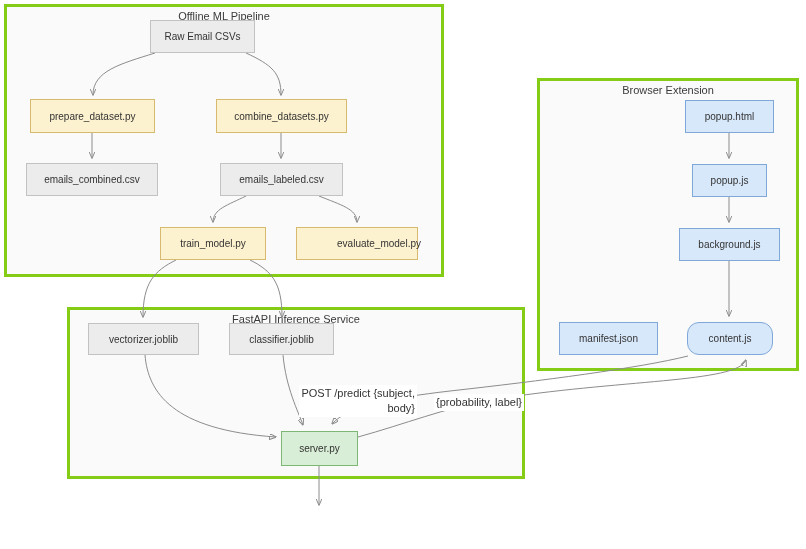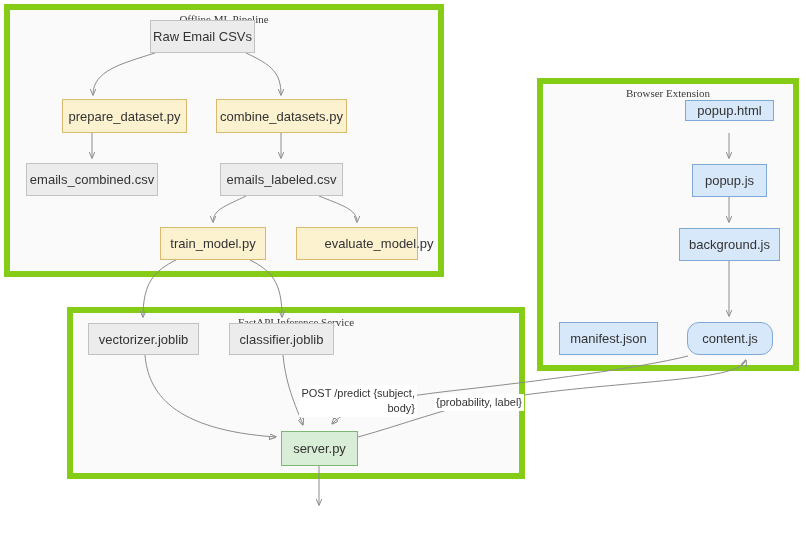--- a/index.html
+++ b/index.html
@@ -1,34 +1,34 @@
 <!DOCTYPE html>
 <html><head>
 <meta charset="utf-8">
 <style>
   html,body{margin:0;padding:0;background:#ffffff;}
   #canvas{
     position:relative;width:806px;height:549px;background:#ffffff;
     font-family:"Liberation Sans", sans-serif;color:#333333;overflow:hidden;
   }
-  .cluster{position:absolute;background:#fafafa;border:6px solid #84cc16;box-sizing:border-box;font-family:Liberation Serif, serif;}
+  .cluster{position:absolute;background:#fafafa;border:3px solid #84cc16;box-sizing:border-box;}
   .cluster-title{
     position:absolute;top:3px;left:0;right:0;text-align:center;
     font-size:11px;color:#3a3a3a;white-space:nowrap;
   }
   #edges{position:absolute;left:0;top:0;width:806px;height:549px;}
   #edges path{fill:none;stroke:#8c8c8c;stroke-width:1;}
   .edge-label{
     position:absolute;background:#ffffff;font-size:11px;line-height:15px;
     text-align:center;color:#333333;padding:1px 2px;white-space:nowrap;
   }
   .node{
     position:absolute;box-sizing:border-box;border:1px solid #c2c2c2;background:#ececec;
     display:flex;align-items:center;justify-content:center;
-    font-size:13px;color:#333333;white-space:nowrap;
+    font-size:10px;color:#333333;white-space:nowrap;
   }
   .node.script{background:#fdf2cf;border-color:#d8ba6e;}
   .node.ext{background:#d8e8fb;border-color:#7fa7d8;}
   .node.server{background:#d9eed6;border-color:#7cb873;}
 </style>
 </head>
 <body>
 
 <div id="canvas">
 
@@ -68,21 +68,21 @@
 
   <div class="edge-label" style="left:299px;top:385px;width:114px;text-align:right;">
     <div>POST /predict {subject,</div>
     <div>body}</div>
   </div>
   <div class="edge-label" style="left:434px;top:394px;">{probability, label}</div>
 
   <div class="node" style="left:150px;top:20px;width:105px;height:33px;">
     <span>Raw Email CSVs</span>
   </div>
-  <div class="node script" style="left:30px;top:99px;width:125px;height:34px;margin-left:32px;">
+  <div class="node script" style="left:30px;top:99px;width:125px;height:34px;">
     <span>prepare_dataset.py</span>
   </div>
   <div class="node script" style="left:216px;top:99px;width:131px;height:34px;">
     <span>combine_datasets.py</span>
   </div>
   <div class="node" style="left:26px;top:163px;width:132px;height:33px;">
     <span>emails_combined.csv</span>
   </div>
   <div class="node" style="left:220px;top:163px;width:123px;height:33px;">
     <span>emails_labeled.csv</span>
@@ -95,21 +95,21 @@
   </div>
   <div class="node" style="left:88px;top:323px;width:111px;height:32px;">
     <span>vectorizer.joblib</span>
   </div>
   <div class="node server" style="left:281px;top:431px;width:77px;height:35px;">
     <span>server.py</span>
   </div>
   <div class="node" style="left:229px;top:323px;width:105px;height:32px;">
     <span>classifier.joblib</span>
   </div>
-  <div class="node ext" style="left:685px;top:100px;width:89px;height:21px;">
+  <div class="node ext" style="left:685px;top:100px;width:89px;height:33px;">
     <span>popup.html</span>
   </div>
   <div class="node ext" style="left:692px;top:164px;width:75px;height:33px;">
     <span>popup.js</span>
   </div>
   <div class="node ext" style="left:679px;top:228px;width:101px;height:33px;">
     <span>background.js</span>
   </div>
   <div class="node ext" style="left:559px;top:322px;width:99px;height:33px;">
     <span>manifest.json</span>

